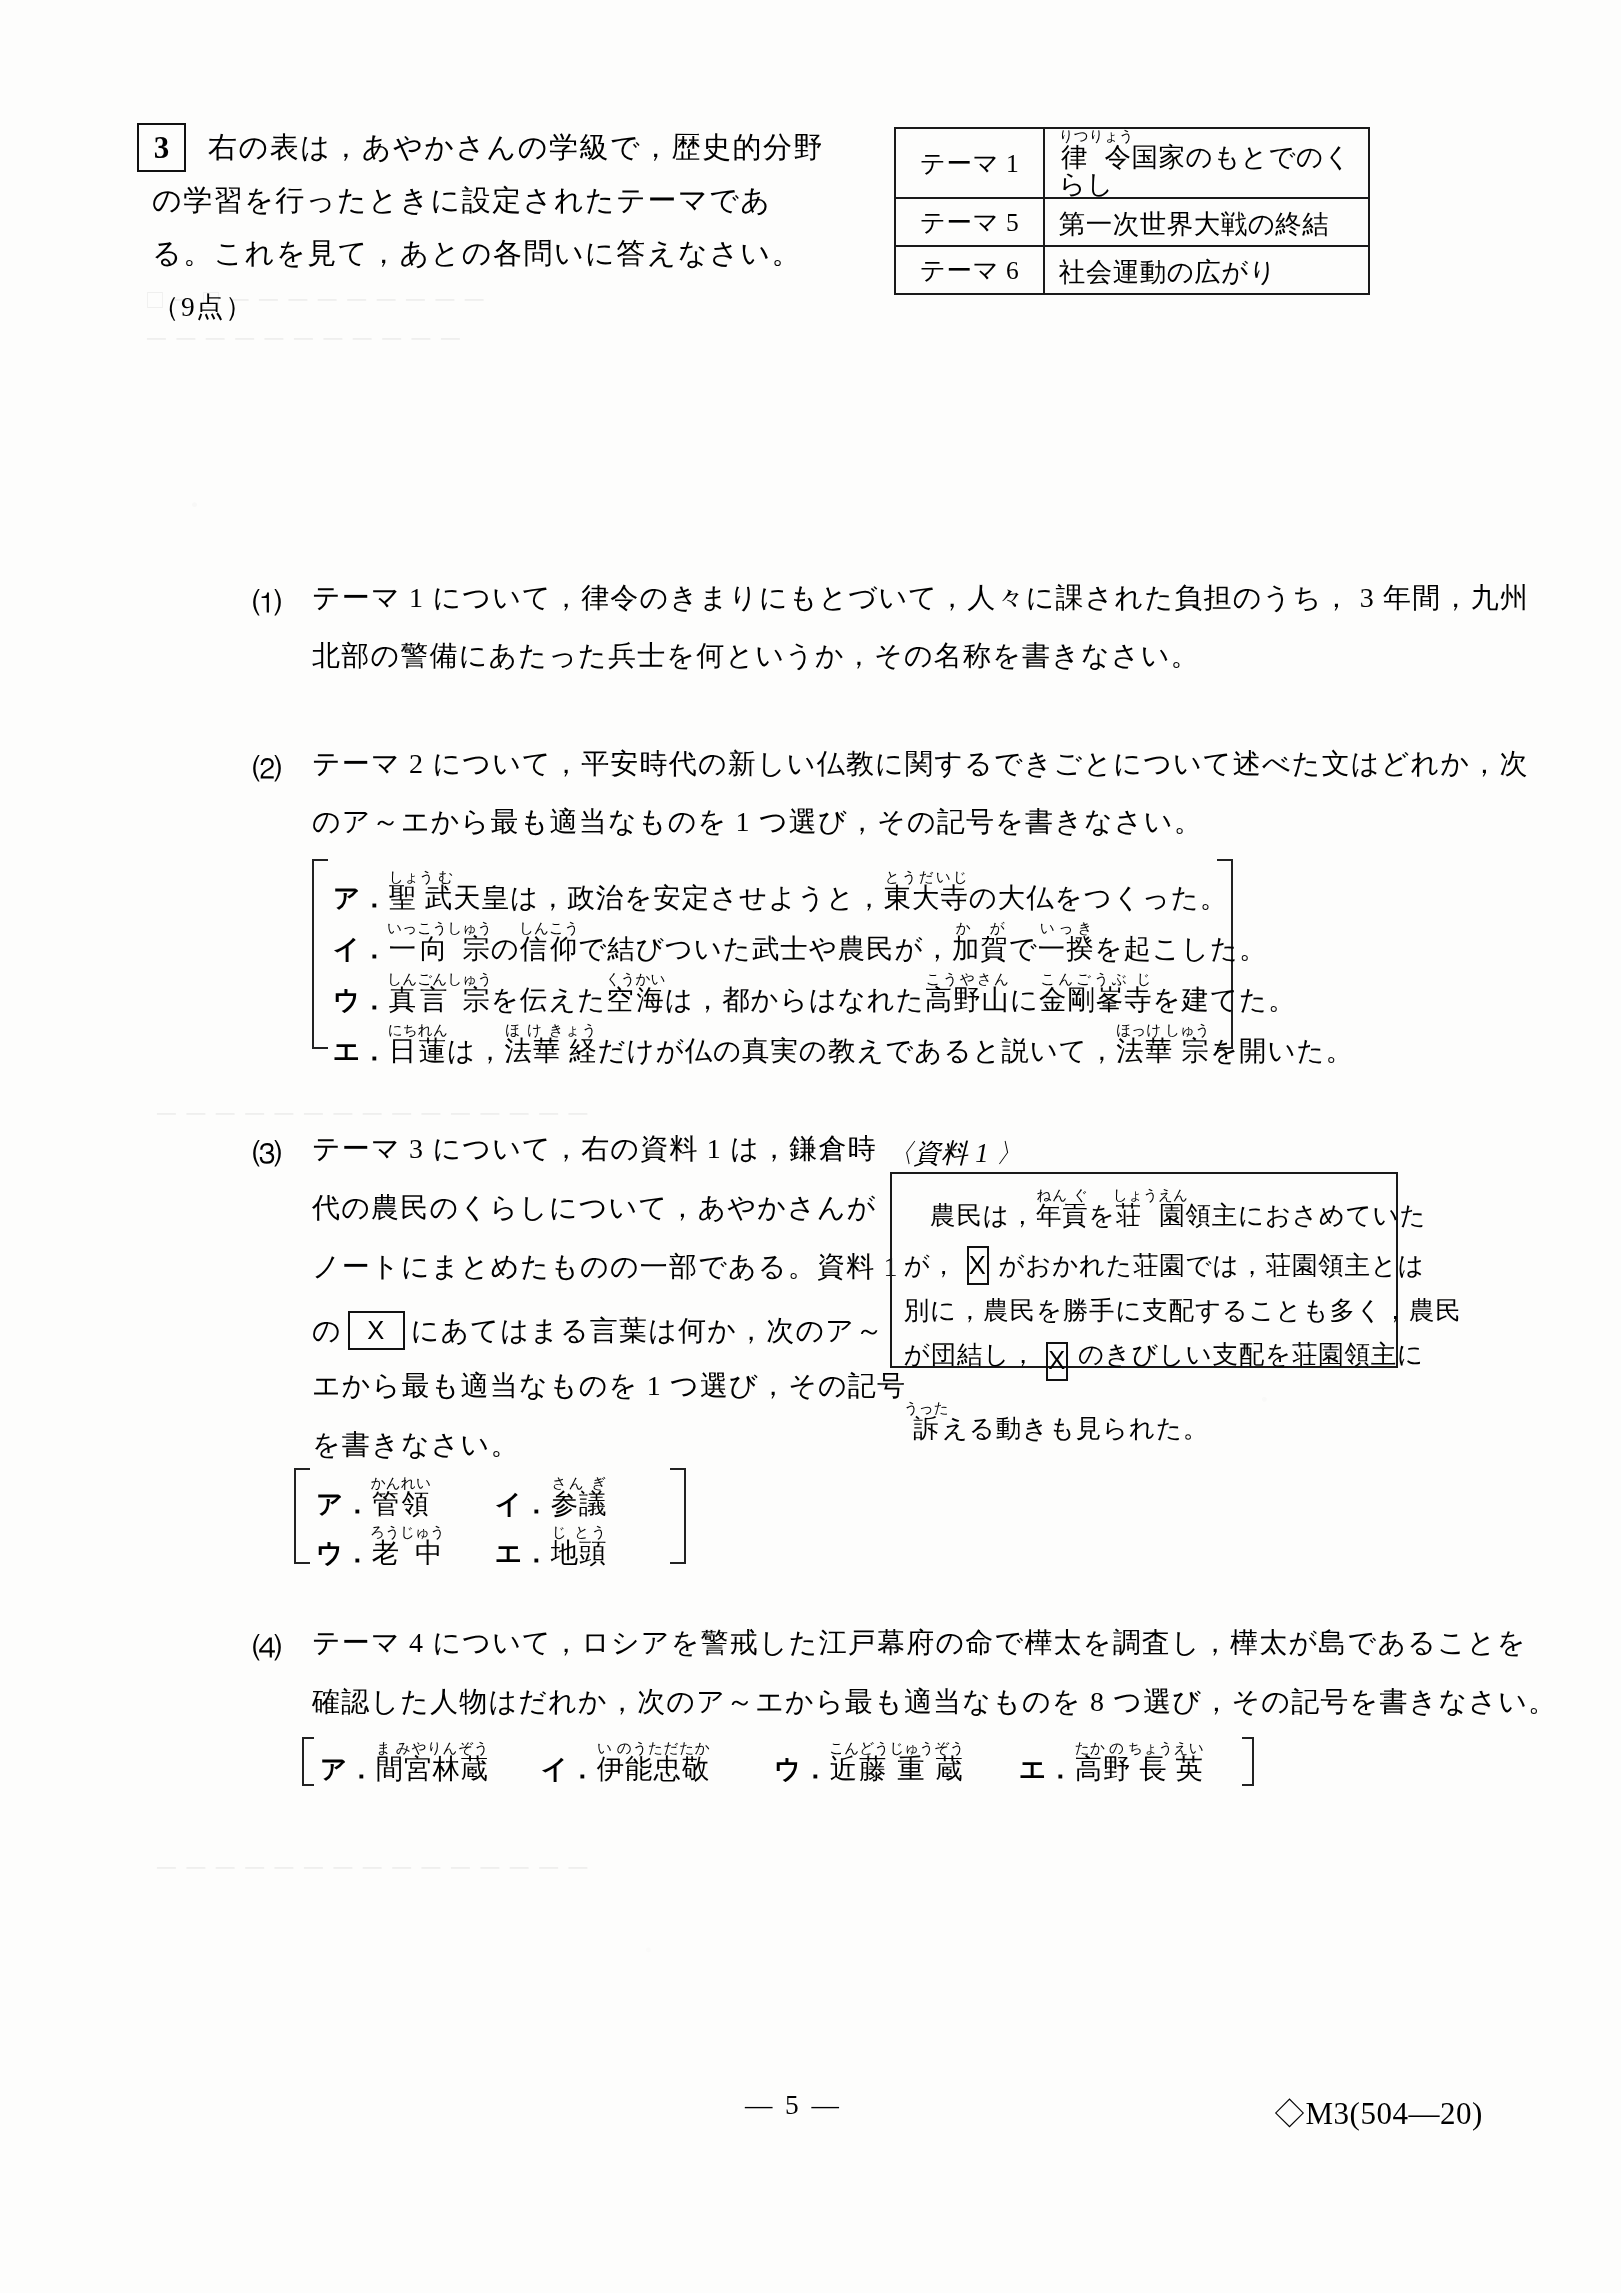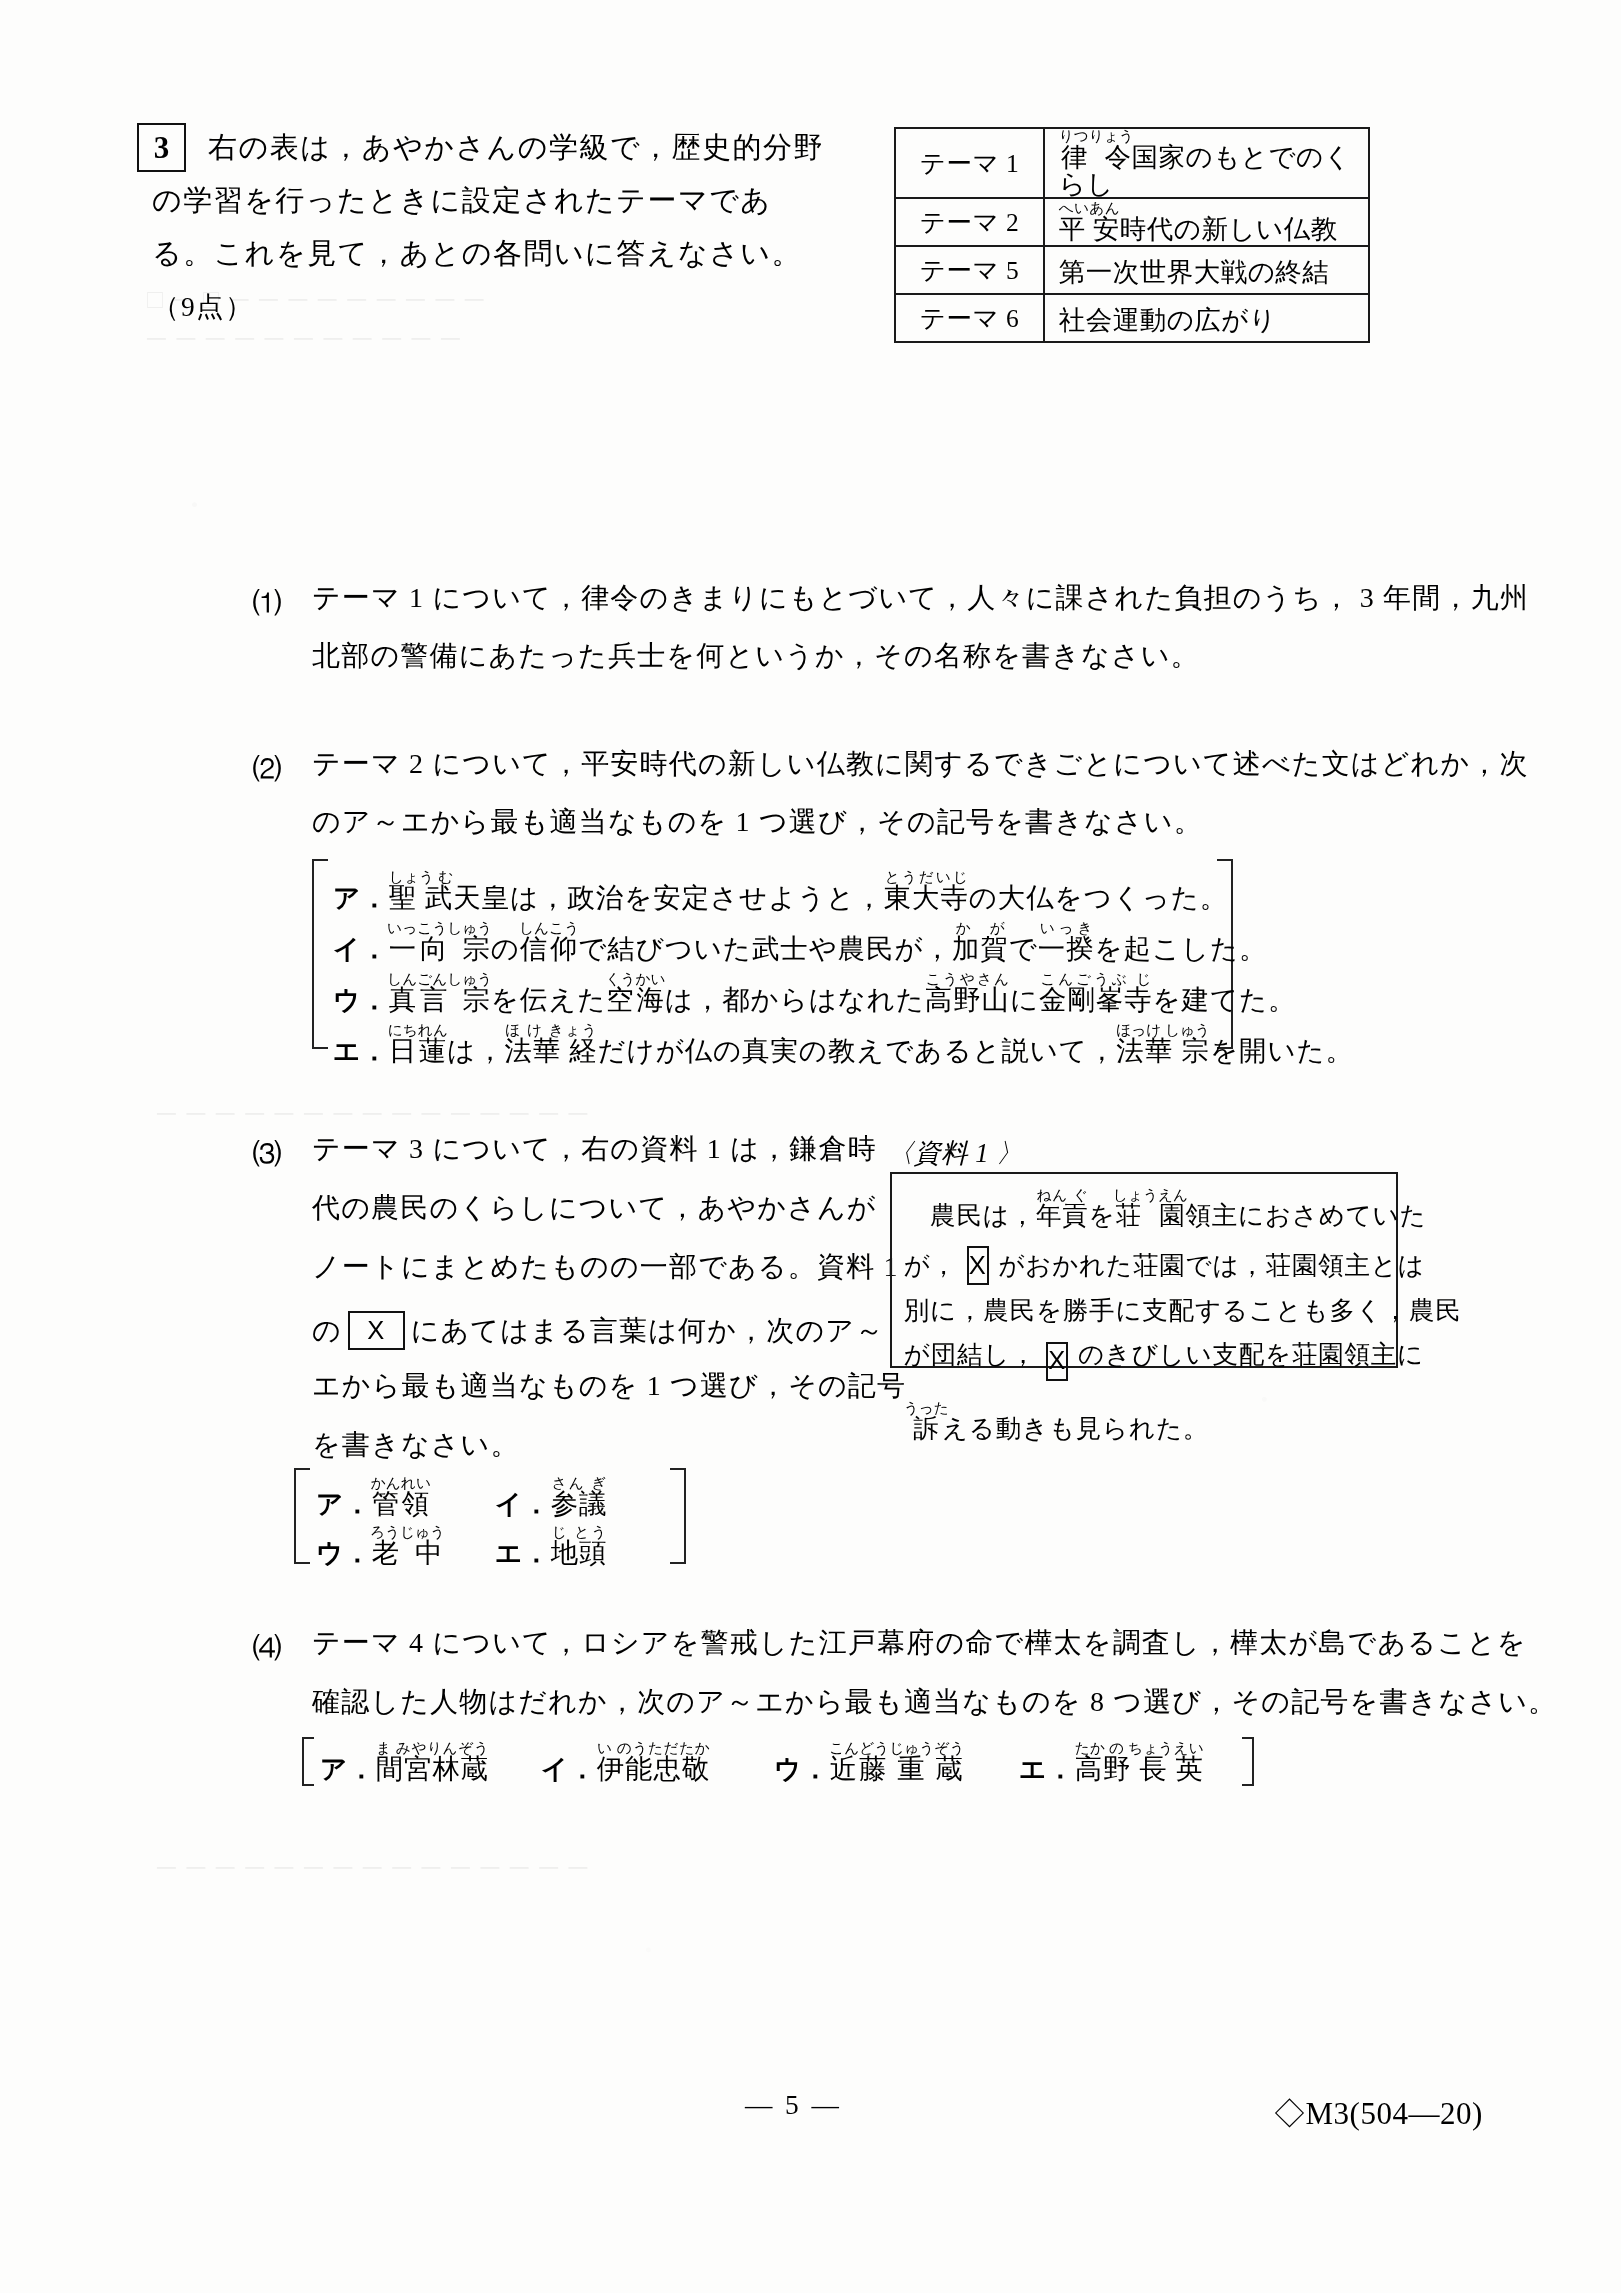--- a/index.html
+++ b/index.html
@@ -205,26 +205,20 @@
     <div class="abs intro-line jp" style="left:152px; top:239px;">る。これを見て，あとの各問いに答えなさい。</div>
     <div class="abs intro-line jp" style="left:152px; top:294px; font-size:27.4px;">（9点）</div>
 
     <div class="abs" style="left:894px; top:127px;">
       <table class="theme-table jp">
         <tbody>
           <tr>
             <td class="col-key">テーマ 1</td>
             <td class="col-val">
               <div class="inner"><ruby>律 令<rt>りつりょう</rt></ruby>国家のもとでのくらし</div>
-            </td>
-          </tr>
-          <tr>
-            <td class="col-key">テーマ 2</td>
-            <td class="col-val">
-              <div class="inner"><ruby>平 安<rt>へいあん</rt></ruby>時代の新しい仏教</div>
             </td>
           </tr>
           <tr>
             <td class="col-key">テーマ 5</td>
             <td class="col-val">
               <div class="inner">第一次世界大戦の終結</div>
             </td>
           </tr>
           <tr>
             <td class="col-key">テーマ 6</td>

